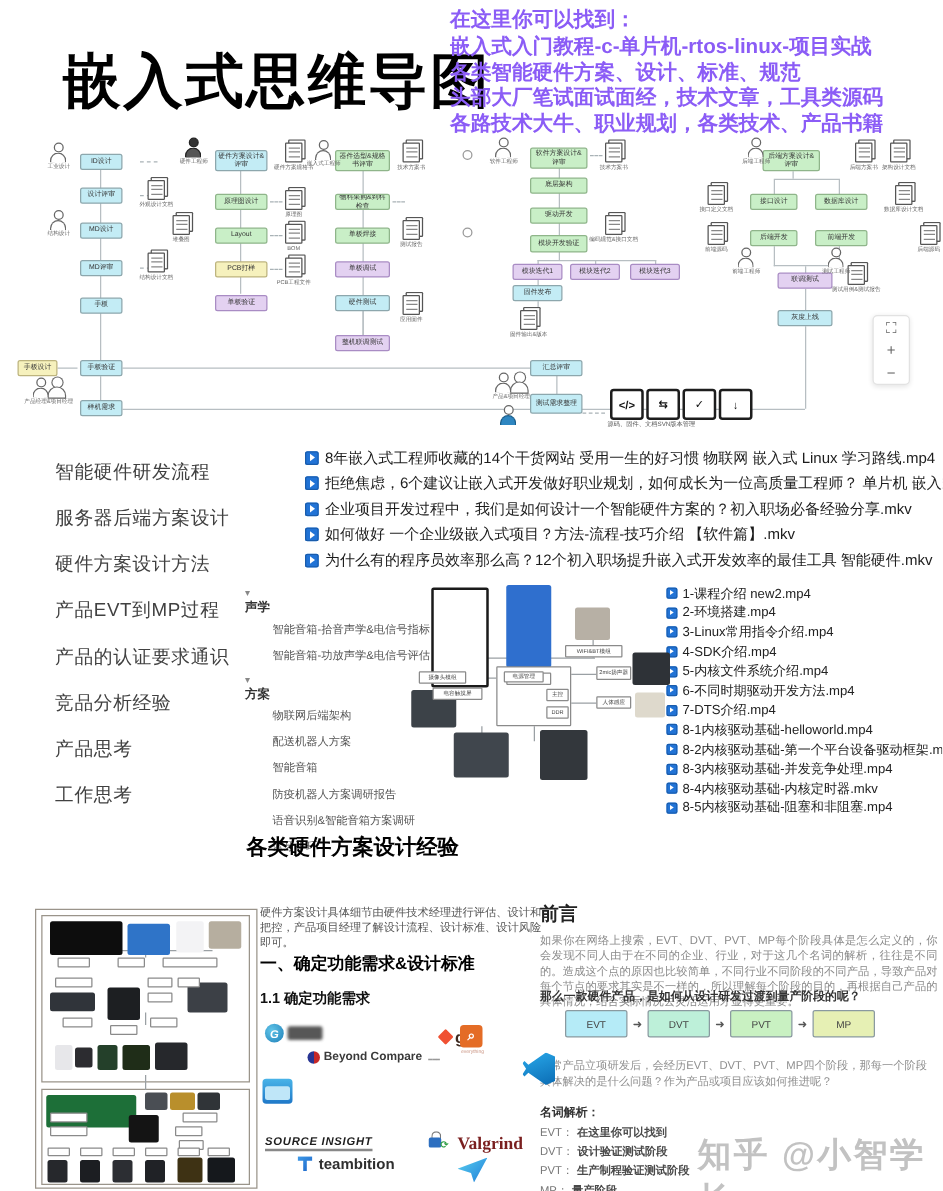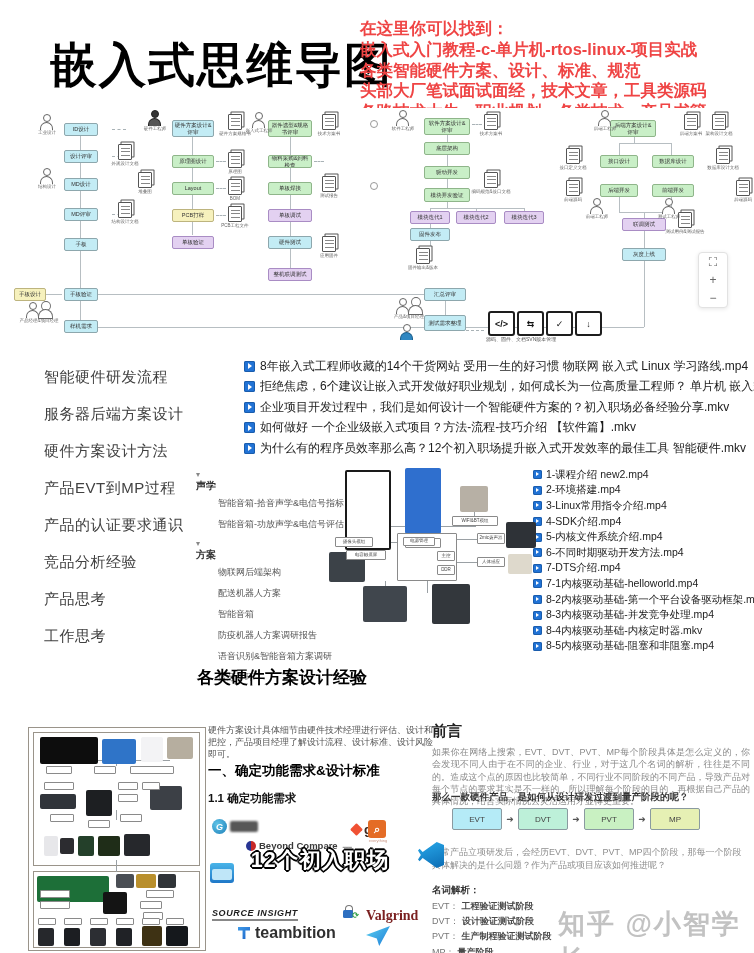--- a/index.html
+++ b/index.html
@@ -1,21 +1,21 @@
 <!DOCTYPE html>
 <html><head>
 <meta charset="utf-8">
 <style>
   html,body{margin:0;padding:0;background:#fff}
   .page{position:relative;width:754px;height:953px;background:#fff;overflow:hidden;
         font-family:"Liberation Sans","DejaVu Sans",sans-serif;color:#111}
 
   
   .title{position:absolute;left:50px;top:34px;font-size:47px;font-weight:900;letter-spacing:2px;color:#000}
-  .intro{position:absolute;left:360px;top:18px;font-size:16.5px;font-weight:600;line-height:20.8px;color:#ef4444;white-space:nowrap}
+  .intro{position:absolute;left:360px;top:6px;font-size:16.5px;font-weight:600;line-height:20.8px;color:#8b5cf6;white-space:nowrap}
 
   
   #mindmap{position:absolute;left:0;top:108px;width:754px;height:250px;background:#fff}
   .node{position:absolute;border:1px solid #8da7ad;border-radius:2px;font-size:5.5px;color:#333;
         display:flex;align-items:center;justify-content:center;text-align:center;line-height:1.1;
         overflow:hidden;padding:1px;box-sizing:border-box}
   .c-cyan{background:#c3ecf5}.c-green{background:#c9efc7;border-color:#8fb58a}
   .c-yellow{background:#f6f1bd;border-color:#bdb47e}.c-purple{background:#e3d1f1;border-color:#a98cc4}
   .mline{position:absolute;background:#b7bec2}
   .mline.dash{background:none;border-top:1px dashed #a9b2b6;height:0!important}
@@ -111,21 +111,21 @@
   .logo-si u{text-decoration:none;border-bottom:2px solid #888;padding-bottom:1px}
   .logo-lock{position:absolute;left:342px;top:904px;width:14px;height:14px}
   .lockb{position:absolute;left:1px;top:6px;width:10px;height:8px;background:#2d6fc0;border-radius:1.5px}
   .locks{position:absolute;left:3px;top:1px;width:6px;height:6px;border:1.6px solid #777;border-bottom:none;border-radius:4px 4px 0 0}
   .lockg{position:absolute;right:-3px;bottom:-2px;color:#2e9e44;font-size:8px;font-weight:900}
   .logo-vg{position:absolute;left:366px;top:908px;font-family:"Liberation Serif","DejaVu Serif",serif;
         font-size:14px;font-weight:700;color:#7a1f1f}
   .logo-tb{position:absolute;left:238px;top:924px;display:flex;align-items:center;gap:5px}
   .tbmark{width:12px;height:12px;background:linear-gradient(135deg,#3f9be8,#1b63c8);
         clip-path:polygon(0 0,100% 0,100% 30%,62% 30%,62% 100%,38% 100%,38% 30%,0 30%)}
-  .tbtxt{font-size:16px;font-weight:700;color:#2f2f2f}
+  .tbtxt{font-size:12px;font-weight:700;color:#2f2f2f}
   .logo-plane{position:absolute;left:366px;top:926px;width:24px;height:20px;background:linear-gradient(135deg,#5ad0f0,#1f7ed8);
         clip-path:polygon(0 45%,100% 0,55% 100%,45% 62%)}
   .overlay{position:absolute;left:200px;top:846px;width:240px;text-align:center;font-weight:900;color:#fff;
         font-size:21.5px;line-height:29px;letter-spacing:1px;
         text-shadow:-2px 0 0 #000,2px 0 0 #000,0 -2px 0 #000,0 2px 0 #000,-1px -1px 0 #000,1px 1px 0 #000,1px -1px 0 #000,-1px 1px 0 #000}
 
   
   .rect{position:absolute;background:#fff;border:1px solid #8a8a8a;border-radius:1px;font-size:4.5px;color:#444;
         display:flex;align-items:center;justify-content:center;text-align:center;overflow:hidden;box-sizing:border-box;line-height:1.1}
   .photo{position:absolute;border-radius:2px}
@@ -459,21 +459,21 @@
       <div class="crow">
         <div class="vicon"></div>
         <div>6-不同时期驱动开发方法.mp4</div>
       </div>
       <div class="crow">
         <div class="vicon"></div>
         <div>7-DTS介绍.mp4</div>
       </div>
       <div class="crow">
         <div class="vicon"></div>
-        <div>7-1内核驱动基础-helloworld.mp4</div>
+        <div>8-1内核驱动基础-helloworld.mp4</div>
       </div>
       <div class="crow">
         <div class="vicon"></div>
         <div>8-2内核驱动基础-第一个平台设备驱动框架.mp4</div>
       </div>
       <div class="crow">
         <div class="vicon"></div>
         <div>8-3内核驱动基础-并发竞争处理.mp4</div>
       </div>
       <div class="crow">
@@ -496,21 +496,21 @@
       <div class="sarw">➜</div>
       <div class="stage" style="background: rgb(189, 240, 217);">DVT</div>
       <div class="sarw">➜</div>
       <div class="stage" style="background: rgb(201, 241, 194);">PVT</div>
       <div class="sarw">➜</div>
       <div class="stage" style="background: rgb(230, 240, 180);">MP</div>
     </div>
   <div class="pf-body2">通常产品立项研发后，会经历EVT、DVT、PVT、MP四个阶段，那每一个阶段具体解决的是什么问题？作为产品或项目应该如何推进呢？</div>
   <div class="pf-gt">名词解析：</div>
   <div class="gloss" id="gloss">
-      <div class="grow"><div class="gterm" style="display: inline;">EVT：</div><div class="gdef" style="display: inline;">工程验证测试阶段</div></div>
+      <div class="grow"><div class="gterm" style="display: inline;">EVT：</div><div class="gdef" style="display: inline;">在这里你可以找到</div></div>
       <div class="grow"><div class="gterm" style="display: inline;">DVT：</div><div class="gdef" style="display: inline;">设计验证测试阶段</div></div>
       <div class="grow"><div class="gterm" style="display: inline;">PVT：</div><div class="gdef" style="display: inline;">生产制程验证测试阶段</div></div>
       <div class="grow"><div class="gterm" style="display: inline;">MP：</div><div class="gdef" style="display: inline;">量产阶段</div></div>
     </div>
 
   <div class="dm-l1">硬件方案设计具体细节由硬件技术经理进行评估、设计和把控，产品项目经理了解设计流程、设计标准、设计风险即可。</div>
   <div class="dm-h1">一、确定功能需求&amp;设计标准</div>
   <div class="dm-h2">1.1 确定功能需求</div>
 
   <div class="logo-g">
@@ -539,21 +539,20 @@
     <div class="lockg">⟳</div>
   </div>
   <div class="logo-vg">Valgrind</div>
   <div class="logo-tb">
     <div class="tbmark"></div>
     <div class="tbtxt">teambition</div>
   </div>
   <div class="logo-plane"></div>
 
   <div class="overlay">
-    <div>12个初入职场</div>
   </div>
 
   <div id="middiag">
       <div class="dline" style="left: 366px; top: 526px; width: 110px; height: 1px;"></div>
       <div class="dline" style="left: 366px; top: 527px; width: 1px; height: 10px;"></div>
       <div class="dline" style="left: 422px; top: 523px; width: 1px; height: 10px;"></div>
       <div class="dline" style="left: 474px; top: 512px; width: 1px; height: 14px;"></div>
       <div class="dline" style="left: 386px; top: 542px; width: 11px; height: 1px;"></div>
       <div class="dline" style="left: 457px; top: 539px; width: 20px; height: 1px;"></div>
       <div class="dline" style="left: 457px; top: 562px; width: 20px; height: 1px;"></div>

